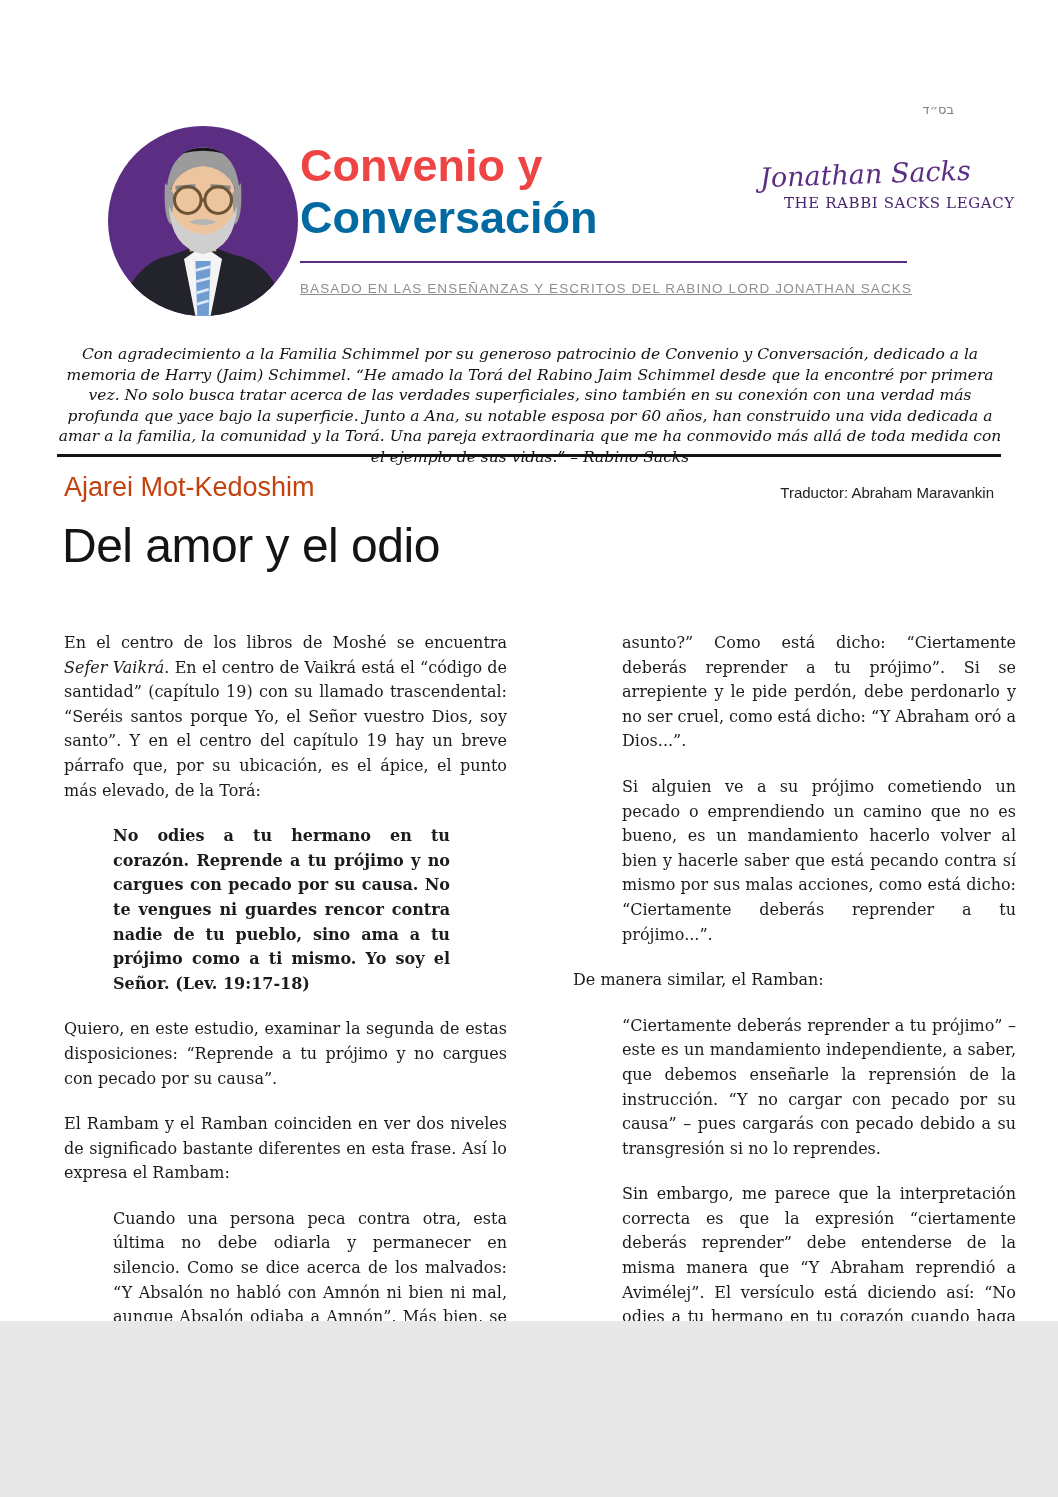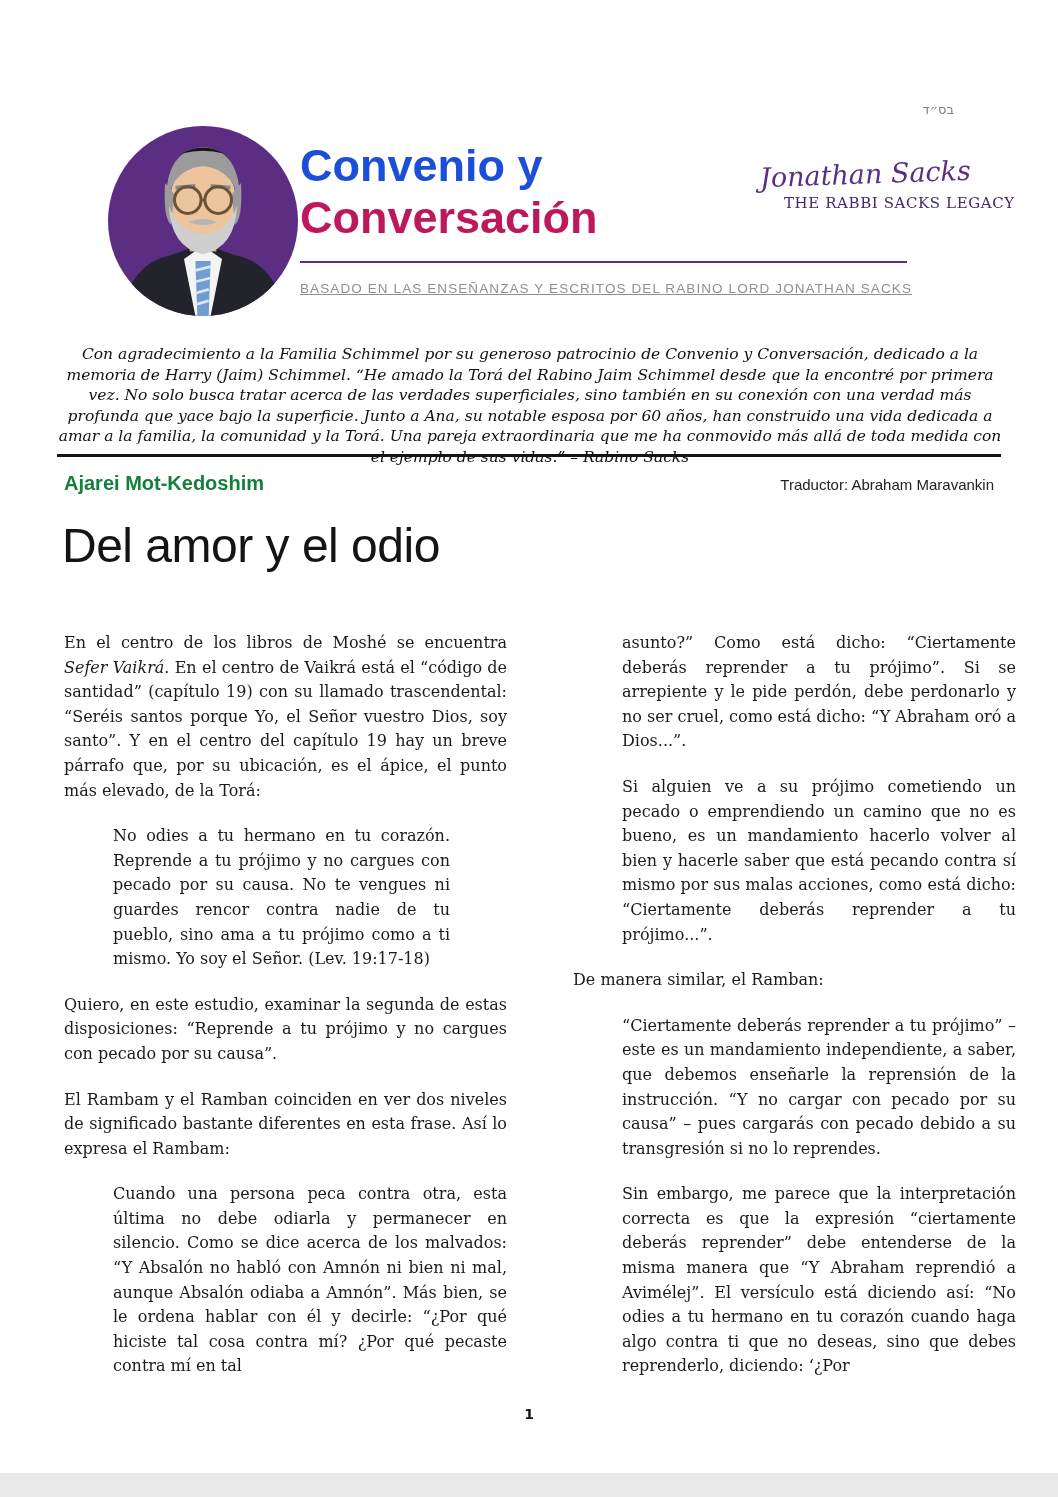--- a/index.html
+++ b/index.html
@@ -1,40 +1,40 @@
 <!DOCTYPE html>
 <html><head>
 <meta charset="utf-8">
 <style>
   * { margin: 0; padding: 0; box-sizing: border-box; }
   html, body { background: #e8e8e8; }
   .page {
     position: relative;
     width: 1058px;
-    height: 1473px;
+    height: 1321px;
     margin: 0 auto;
     background: #ffffff;
     overflow: hidden;
     font-family: "DejaVu Serif", serif;
     color: #1b1b1b;
   }
   
   .hebrew-mark {
     position: absolute; top: 102px; right: 104px;
     font-family: "DejaVu Sans", sans-serif;
     font-size: 13px; color: #808285;
   }
   .avatar-wrap { position: absolute; left: 108px; top: 126px; width: 190px; height: 190px; }
   .brand { position: absolute; left: 300px; top: 140px; }
   .brand-line {
     font-family: "Liberation Sans", sans-serif;
     font-weight: bold; font-size: 45px; line-height: 52px; letter-spacing: 0px;
   }
-  .brand-line.gray   { color: #1d4ed8; }
-  .brand-line.purple { color: #be185d; }
+  .brand-line.gray   { color: #ef4444; }
+  .brand-line.purple { color: #0369a1; }
   .brand-rule {
     position: absolute; left: 300px; top: 261px; width: 607px; height: 2px;
     background: #5b2d83;
   }
   .brand-subtitle {
     position: absolute; left: 300px; top: 281px; width: 640px;
     font-family: "Liberation Sans", sans-serif;
     font-size: 13.5px; letter-spacing: 1.1px; color: #8d9093; text-decoration: underline;
   }
   .signature { position: absolute; left: 760px; top: 160px; width: 180px; }
@@ -58,21 +58,21 @@
     position: absolute; top: 454px; left: 57px; right: 57px; height: 2.5px;
     background: #141414;
   }
   
   .section-row {
     position: absolute; top: 472px; left: 64px; right: 64px;
     display: flex; justify-content: space-between; align-items: flex-end;
   }
   .parsha {
     font-family: "Liberation Sans", sans-serif;
-    font-weight: bold; font-size: 20px; color: #15803d;
+    font-weight: normal; font-size: 27px; color: #c2410c;
   }
   .translator {
     font-family: "Liberation Sans", sans-serif;
     font-size: 15px; color: #222; padding-bottom: 2px; text-align: right;
   }
   .doc-title {
     position: absolute; top: 518px; left: 62px;
     font-family: "Liberation Sans", sans-serif;
     font-weight: normal; font-size: 48px; letter-spacing: -0.5px; color: #141414;
   }
@@ -80,21 +80,21 @@
   .columns {
     position: absolute; top: 612px; left: 64px; right: 42px;
     display: flex; gap: 66px;
   }
   .col { flex: 1 1 0; min-width: 0; margin-top: 19px; }
   .col p, .col blockquote {
     font-size: 16px; line-height: 24.6px;
     text-align: justify; margin: 0 0 21px 0;
   }
   .col blockquote { padding-left: 49px; }
-  .col blockquote.narrow { padding-right: 57px; }
+  .col blockquote.narrow { padding-right: 57px; font-weight: bold; }
   .ital { font-style: italic; }
   
   .page-num {
     position: absolute; top: 1406px; left: 0; right: 0;
     text-align: center;
     font-family: "DejaVu Sans", sans-serif;
     font-weight: bold; font-size: 14px; color: #111;
   }
 </style>
 </head>

